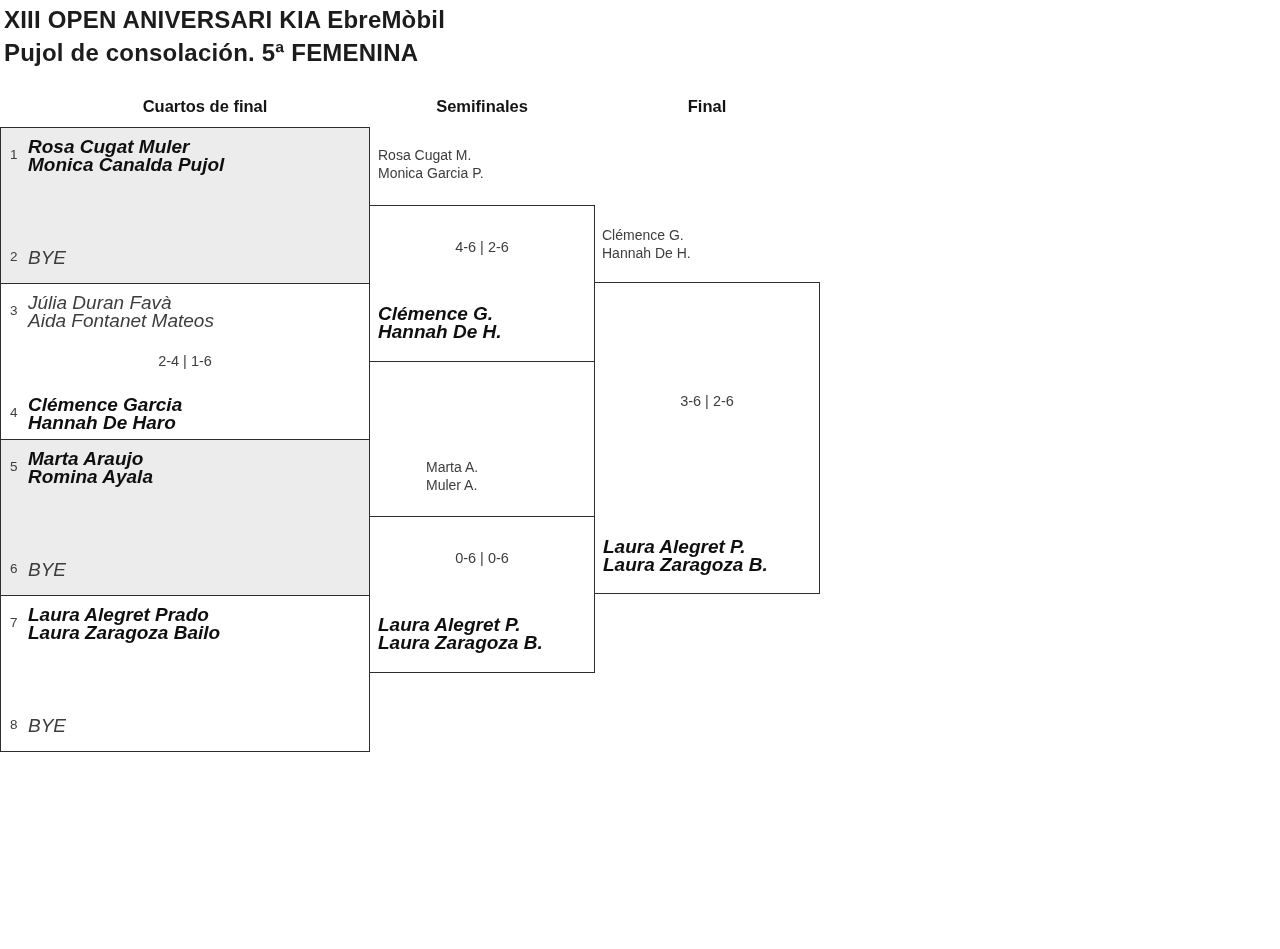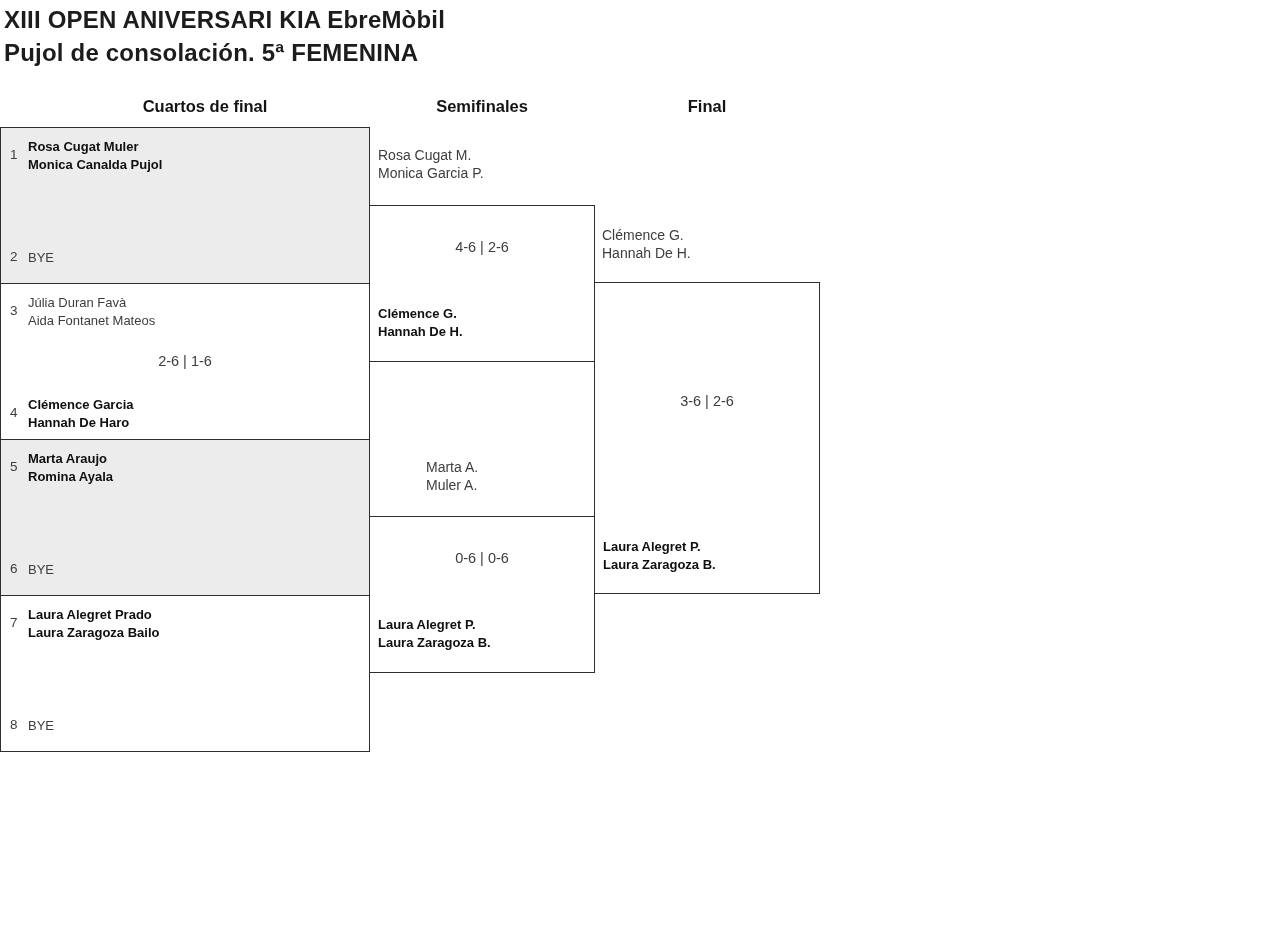--- a/index.html
+++ b/index.html
@@ -31,21 +31,21 @@
   
   .box { position:absolute; box-sizing:border-box; border:1px solid #2e2e2e; background:#fff; }
   .box.gray { background:#ececec; }
   .qf  { left:0; width:370px; height:157px; }
   .qf1 { top:127px; } .qf2 { top:283px; } .qf3 { top:439px; } .qf4 { top:595px; }
   .sf  { left:369px; width:226px; height:157px; }
   .sf1 { top:205px;padding-left:16px; } .sf2 { top:516px; }
   .final-box { left:594px; top:282px; width:226px; height:312px; }
 
   .seed { position:absolute; left:9px; width:16px; font-size:13.5px; color:#3d3d3d; }
-  .team { position:absolute; font-size:13px; color:#3d3d3d; line-height:18px; }
+  .team { position:absolute; font-size:19px; color:#3d3d3d; line-height:18px;font-style:italic; }
   .team.winner { font-weight:bold; color:#0f0f0f; }
   .qf .team { left:27px; }
   .qf .t-top { top:10px; }  .qf .seed-top { top:19px; }
   .qf .t-bot { top:112px; } .qf .seed-bot { top:121px; }
   .qf .t-bye { top:121px; } .qf .seed-bye { top:121px; }
 
   .score { position:absolute; left:0; width:100%; text-align:center;
            font-size:14.5px; color:#3d3d3d; }
   .qf .score { top:69px; }
   .sf .score { top:33px; }
@@ -92,21 +92,21 @@
     <span class="seed seed-bye">2</span>
     <div class="team t-bye">BYE</div>
   </div>
 
   <div class="box qf qf2">
     <span class="seed seed-top">3</span>
     <div class="team t-top">
       <div>Júlia Duran Favà</div>
       <div>Aida Fontanet Mateos</div>
     </div>
-    <div class="score">2-6 | 1-6</div>
+    <div class="score">2-4 | 1-6</div>
     <span class="seed seed-bot">4</span>
     <div class="team t-bot winner">
       <div>Clémence Garcia</div>
       <div>Hannah De Haro</div>
     </div>
   </div>
 
   <div class="box qf qf3 gray">
     <span class="seed seed-top">5</span>
     <div class="team t-top winner">

